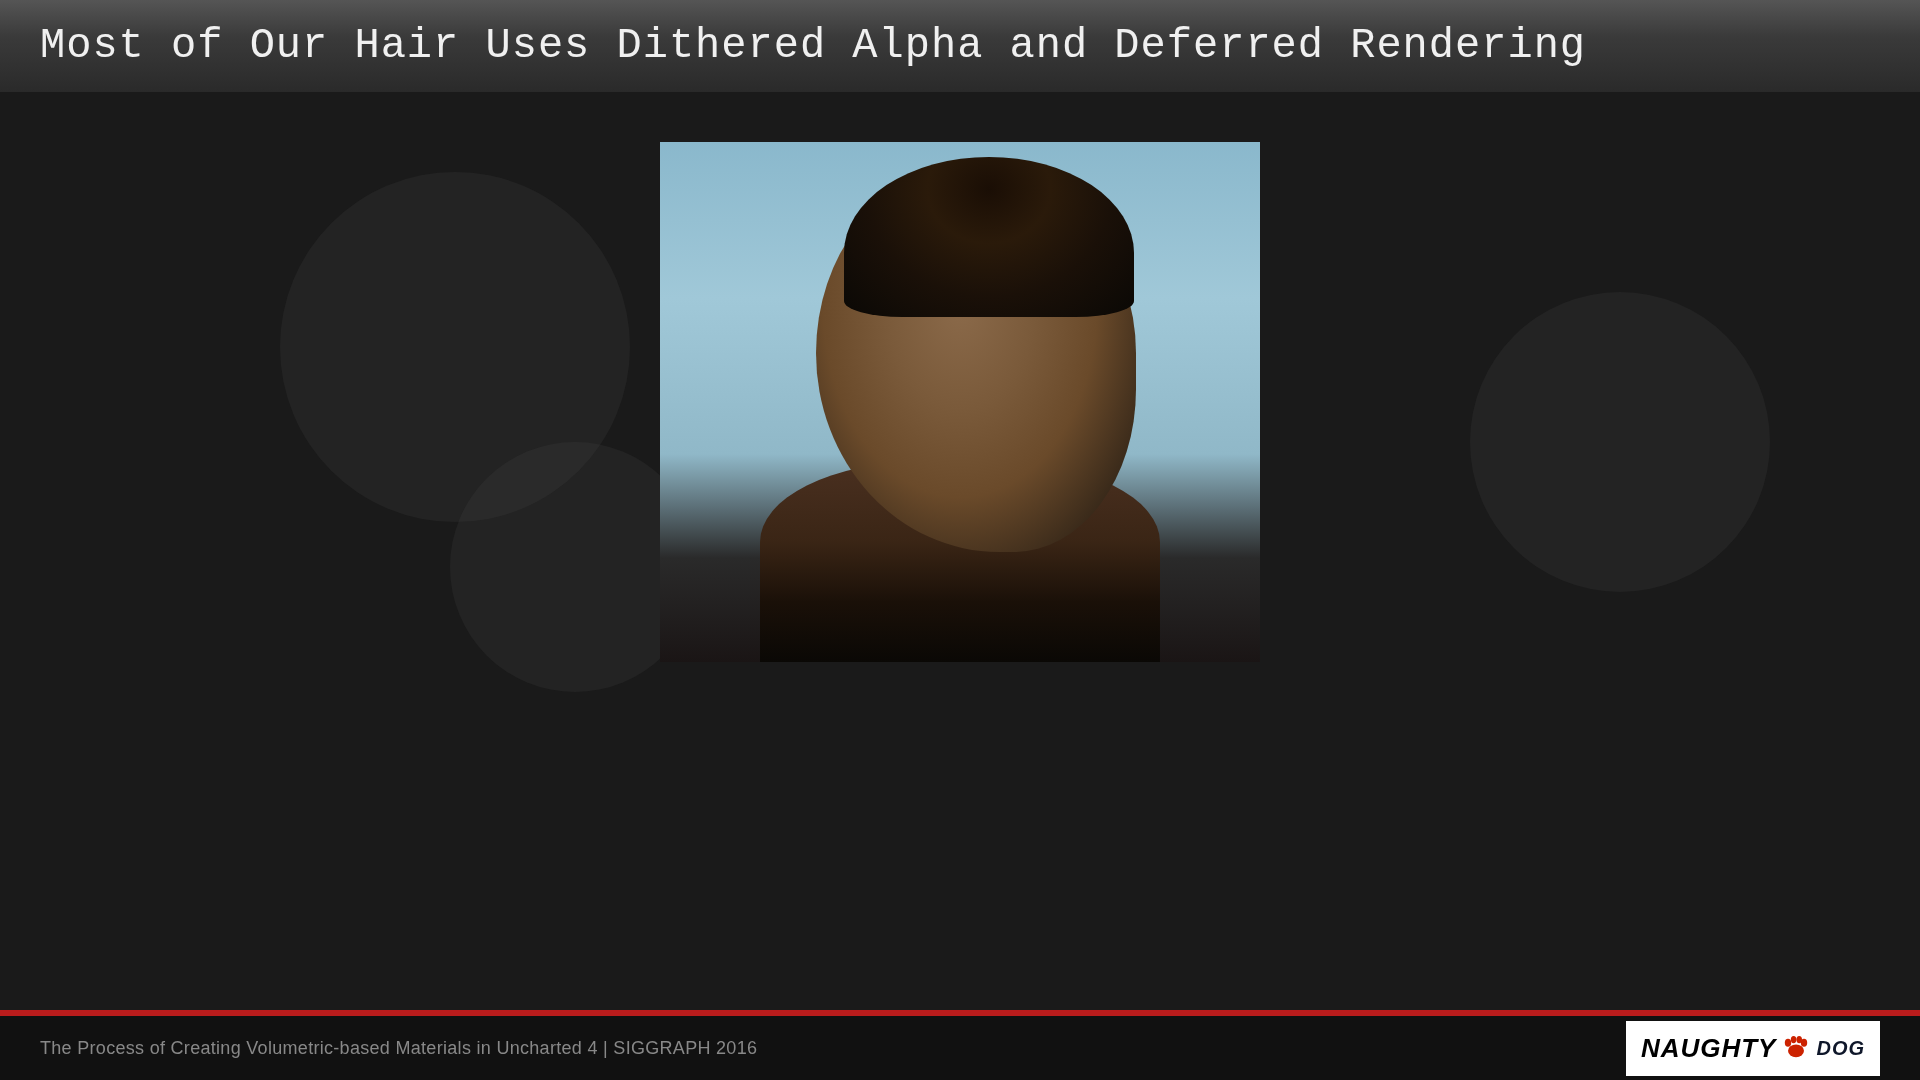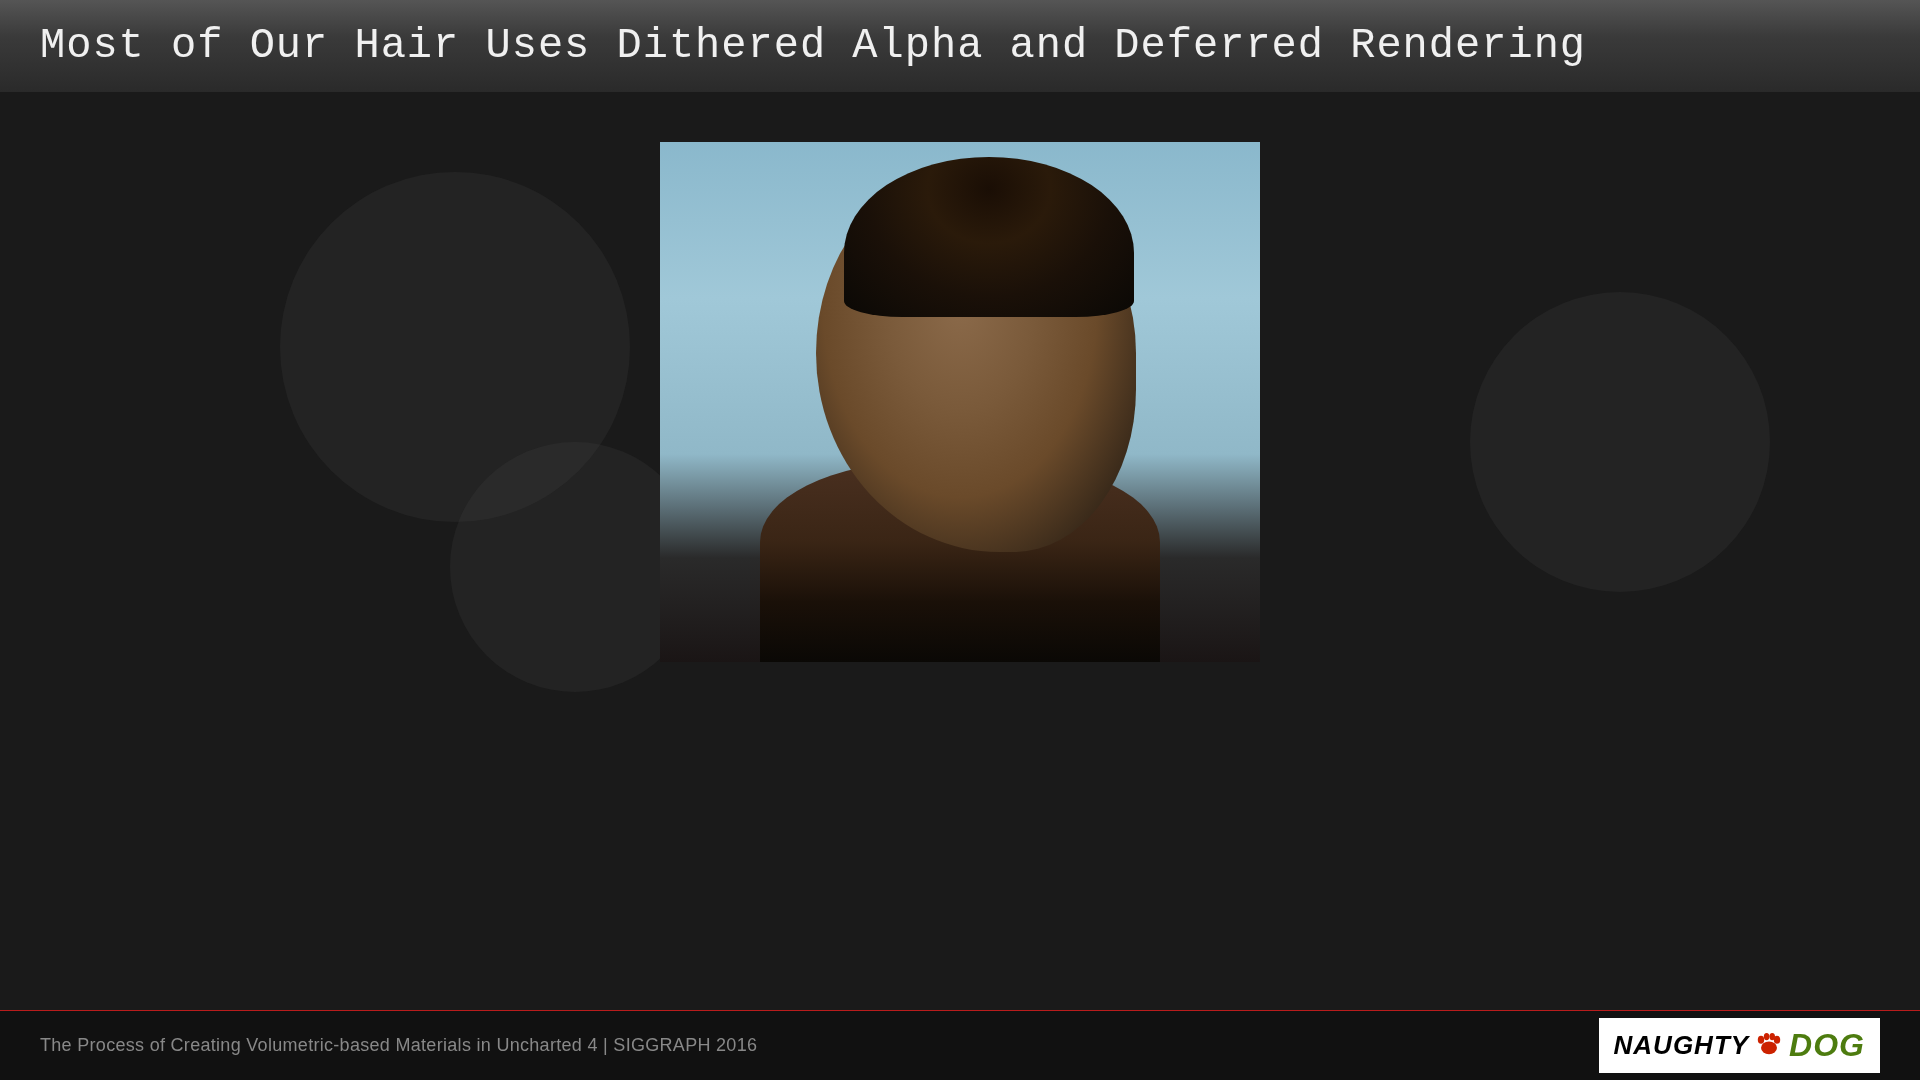--- a/index.html
+++ b/index.html
@@ -186,21 +186,21 @@
       position: absolute;
       bottom: 0;
       left: 0;
       right: 0;
       height: 70px;
       background-color: #111111;
       display: flex;
       align-items: center;
       justify-content: space-between;
       padding: 0 40px;
-      border-top: 1px solid #b91c1c;
+      border-top: 6px solid #b91c1c;
     }
 
     .footer-text {
       color: #888888;
       font-size: 18px;
       font-family: 'Arial', sans-serif;
       font-weight: normal;
       letter-spacing: 0.3px;
     }
 
@@ -229,22 +229,22 @@
     }
 
     .logo-paw svg {
       width: 32px;
       height: 32px;
     }
 
     .logo-text-dog {
       font-family: Arial Black, sans-serif;
       font-weight: 900;
-      font-size: 32px;
-      color: #4d7c0f;
+      font-size: 20px;
+      color: #0f172a;
       letter-spacing: 1px;
       text-transform: uppercase;
     }
   </style>
 </head>
 <body>
 
 <div class="header-bar">
   <h1 class="header-title">Most of Our Hair Uses Dithered Alpha and Deferred Rendering</h1>
 </div>

